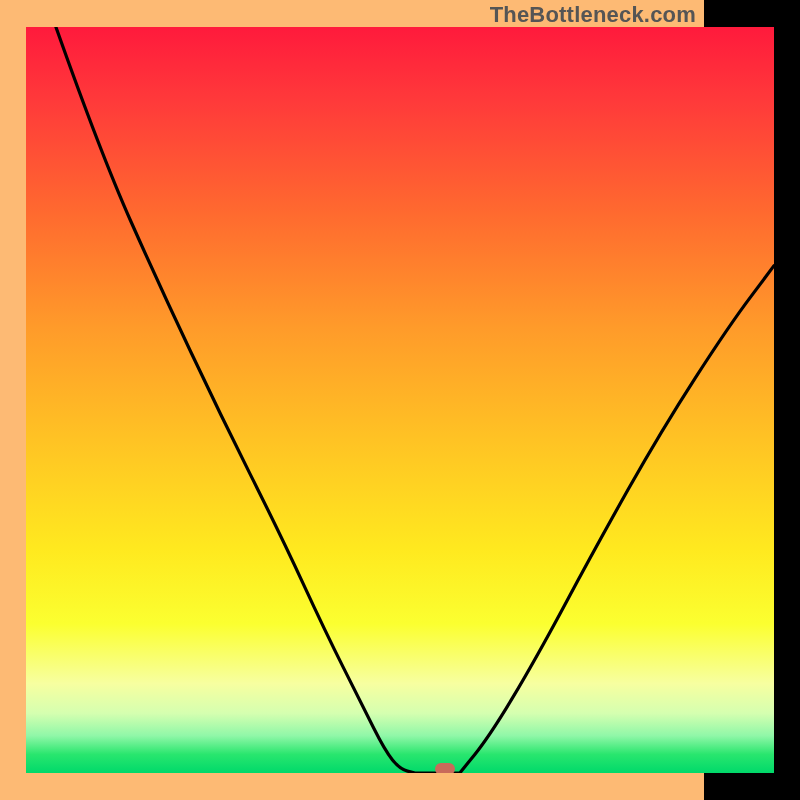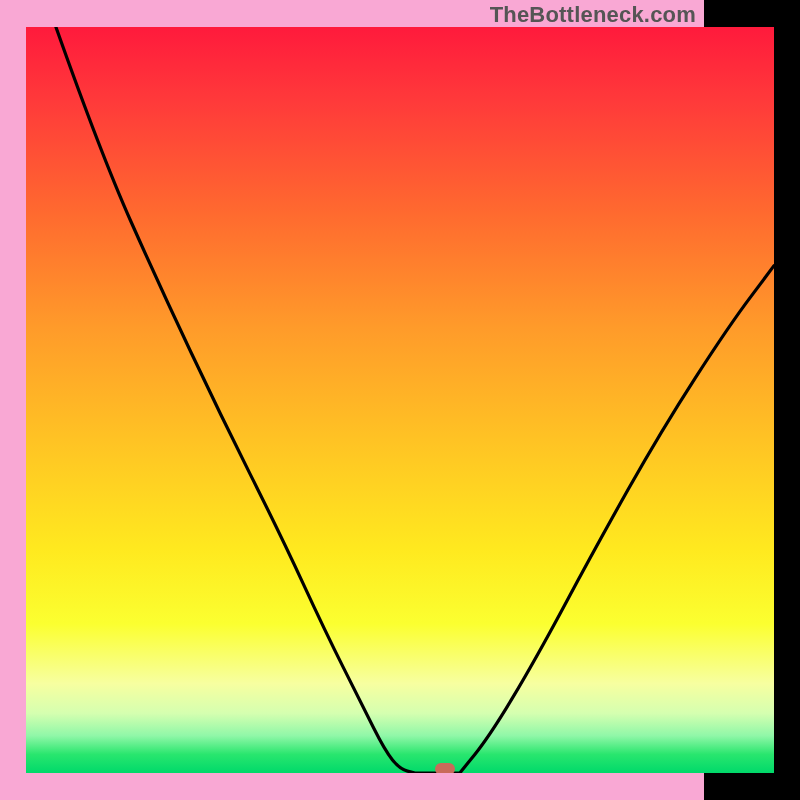--- a/index.html
+++ b/index.html
@@ -8,21 +8,21 @@
     width: 800px;
     height: 800px;
     background: #000;
     font-family: Arial, Helvetica, sans-serif;
     overflow: hidden;
   }
   .frame {
     position: relative;
     width: 704px;
     height: 800px;
-    background: #f9a8d4;
+    background: #fdba74;
   }
   .watermark {
     position: absolute;
     top: 2px;
     right: 8px;
     color: #555;
     font-size: 22px;
     font-weight: 600;
     letter-spacing: 0.2px;
     z-index: 10;

